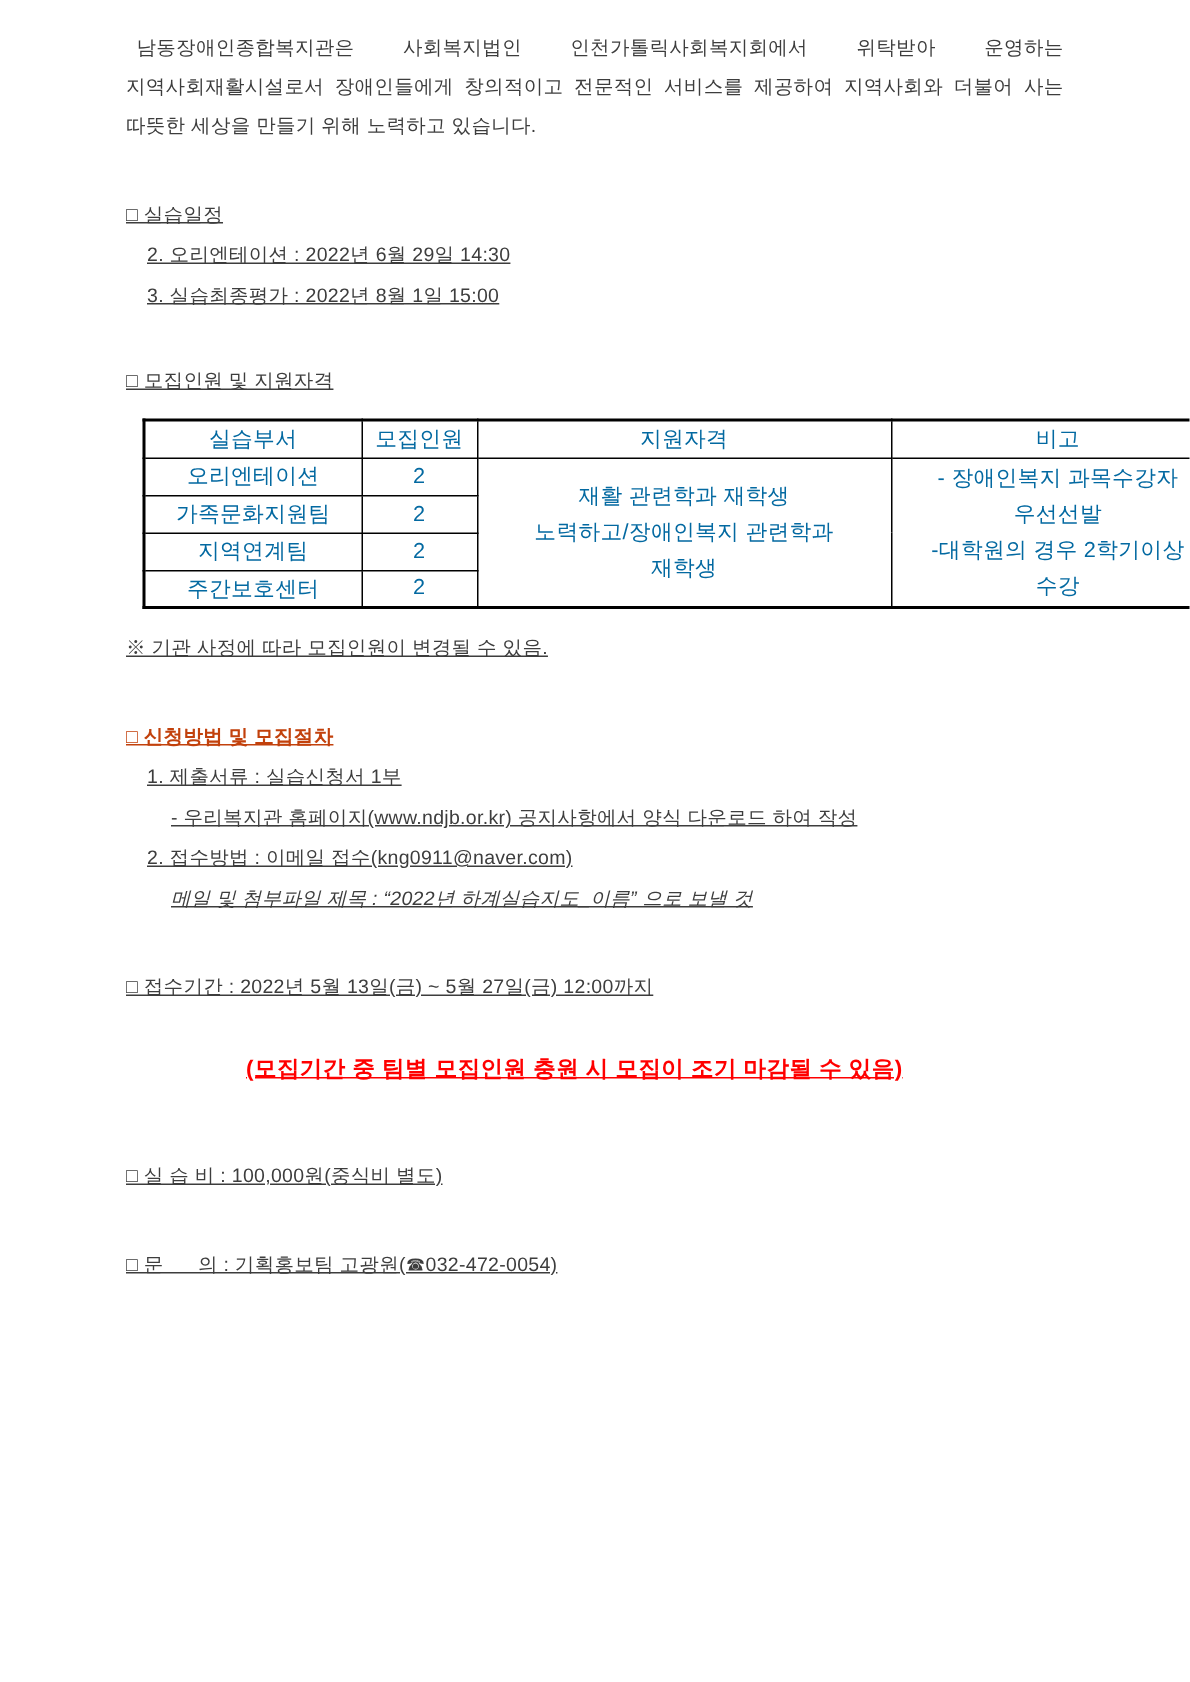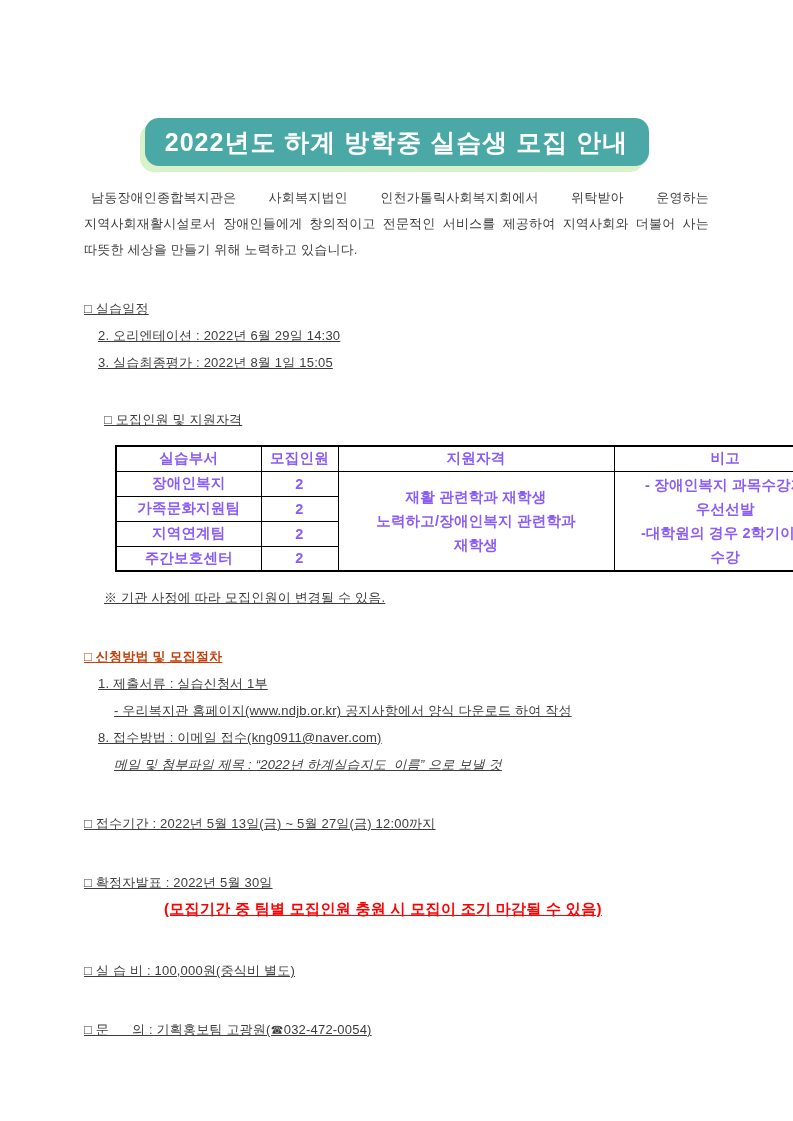--- a/index.html
+++ b/index.html
@@ -53,71 +53,68 @@
     text-decoration: underline;
   }
   .indent1 { padding-left: 14px; }
   .indent2 { padding-left: 30px; }
   .section-gap { margin-top: 32px; }
   .bold-heading { font-weight: bold; color: #c2410c; }
   .italic-line { font-style: italic; }
   
   .schedule { margin-top: 32px; }
   
-  .recruit { margin-top: 30px; margin-left: 20px; }
+  .recruit { margin-top: 30px; }
   table.recruit-table {
     border-collapse: collapse;
     margin: 12px 0 0 11px;
     table-layout: fixed;
     width: 621px;
     border: 2px solid #000;
   }
   .recruit-table th, .recruit-table td {
     border: 1px solid #000;
     font-size: 14.5px;
-    font-weight: bold;
+    font-weight: normal;
     text-align: center;
     vertical-align: middle;
     height: 25px;
     padding: 1px 2px;
-    color: #8b5cf6;
+    color: #0369a1;
     letter-spacing: 0.2px;
   }
   .recruit-table .multiline { white-space: pre-line; line-height: 24px; }
   .footnote { margin-top: 12px; }
   
   .warning {
     margin: 4px 0 0 80px;
     font-size: 15px;
     font-weight: bold;
     color: #ff0000;
     text-decoration: underline;
     letter-spacing: 0.3px;
     white-space: nowrap;
   }
 </style>
 </head>
 <body>
 
 <div class="page">
 
-  <div class="banner">
-    <span class="banner-text">2022년도 하계 방학중 실습생 모집 안내</span>
-  </div>
 
   <div class="content">
 
     <div class="intro">
       <p>남동장애인종합복지관은 사회복지법인 인천가톨릭사회복지회에서 위탁받아 운영하는 지역사회재활시설로서 장애인들에게 창의적이고 전문적인 서비스를 제공하여 지역사회와 더불어 사는 따뜻한 세상을 만들기 위해 노력하고 있습니다.</p>
     </div>
 
     <div class="schedule">
       <div class="line">□ 실습일정</div>
       <div class="line indent1">2. 오리엔테이션 : 2022년 6월 29일 14:30</div>
-      <div class="line indent1">3. 실습최종평가 : 2022년 8월 1일 15:05</div>
+      <div class="line indent1">3. 실습최종평가 : 2022년 8월 1일 15:00</div>
     </div>
 
     <div class="recruit">
       <div class="line">□ 모집인원 및 지원자격</div>
       <table class="recruit-table">
         <colgroup>
           <col style="width:145px">
             <col style="width:77px">
             <col style="width:276px">
             <col style="width:223px">
@@ -125,21 +122,21 @@
         <thead>
           <tr>
             <th>실습부서</th>
             <th>모집인원</th>
             <th>지원자격</th>
             <th>비고</th>
           </tr>
         </thead>
         <tbody>
           <tr>
-            <td>장애인복지</td>
+            <td>오리엔테이션</td>
             <td>2</td>
             <td class="multiline" rowspan="4">재활 관련학과 재학생
 노력하고/장애인복지 관련학과
 재학생</td>
             <td class="multiline" rowspan="4">- 장애인복지 과목수강자
 우선선발
 -대학원의 경우 2학기이상
 수강</td>
           </tr>
           <tr>
@@ -156,34 +153,33 @@
           </tr>
         </tbody>
       </table>
       <div class="line footnote">※ 기관 사정에 따라 모집인원이 변경될 수 있음.</div>
     </div>
 
     <div class="section-gap">
       <div class="line bold-heading">□ 신청방법 및 모집절차</div>
       <div class="line indent1">1. 제출서류 : 실습신청서 1부</div>
       <div class="line indent2">- 우리복지관 홈페이지(www.ndjb.or.kr) 공지사항에서 양식 다운로드 하여 작성</div>
-      <div class="line indent1">8. 접수방법 : 이메일 접수(kng0911@naver.com)</div>
+      <div class="line indent1">2. 접수방법 : 이메일 접수(kng0911@naver.com)</div>
       <div class="line indent2 italic-line">메일 및 첨부파일 제목 : “2022년 하계실습지도_이름” 으로 보낼 것</div>
     </div>
 
     <div class="section-gap">
       <div class="line">□ 접수기간 : 2022년 5월 13일(금) ~ 5월 27일(금) 12:00까지</div>
     </div>
 
     <div class="section-gap">
-      <div class="line">□ 확정자발표 : 2022년 5월 30일</div>
       <div class="warning">(모집기간 중 팀별 모집인원 충원 시 모집이 조기 마감될 수 있음)</div>
     </div>
 
-    <div class="section-gap" style="margin-top:38px">
+    <div class="section-gap" style="margin-top:48px">
       <div class="line">□ 실 습 비 : 100,000원(중식비 별도)</div>
     </div>
 
     <div class="section-gap">
       <div class="line">□ 문      의 : 기획홍보팀 고광원(☎032-472-0054)</div>
 
     </div>
 
   </div>
 </div>

